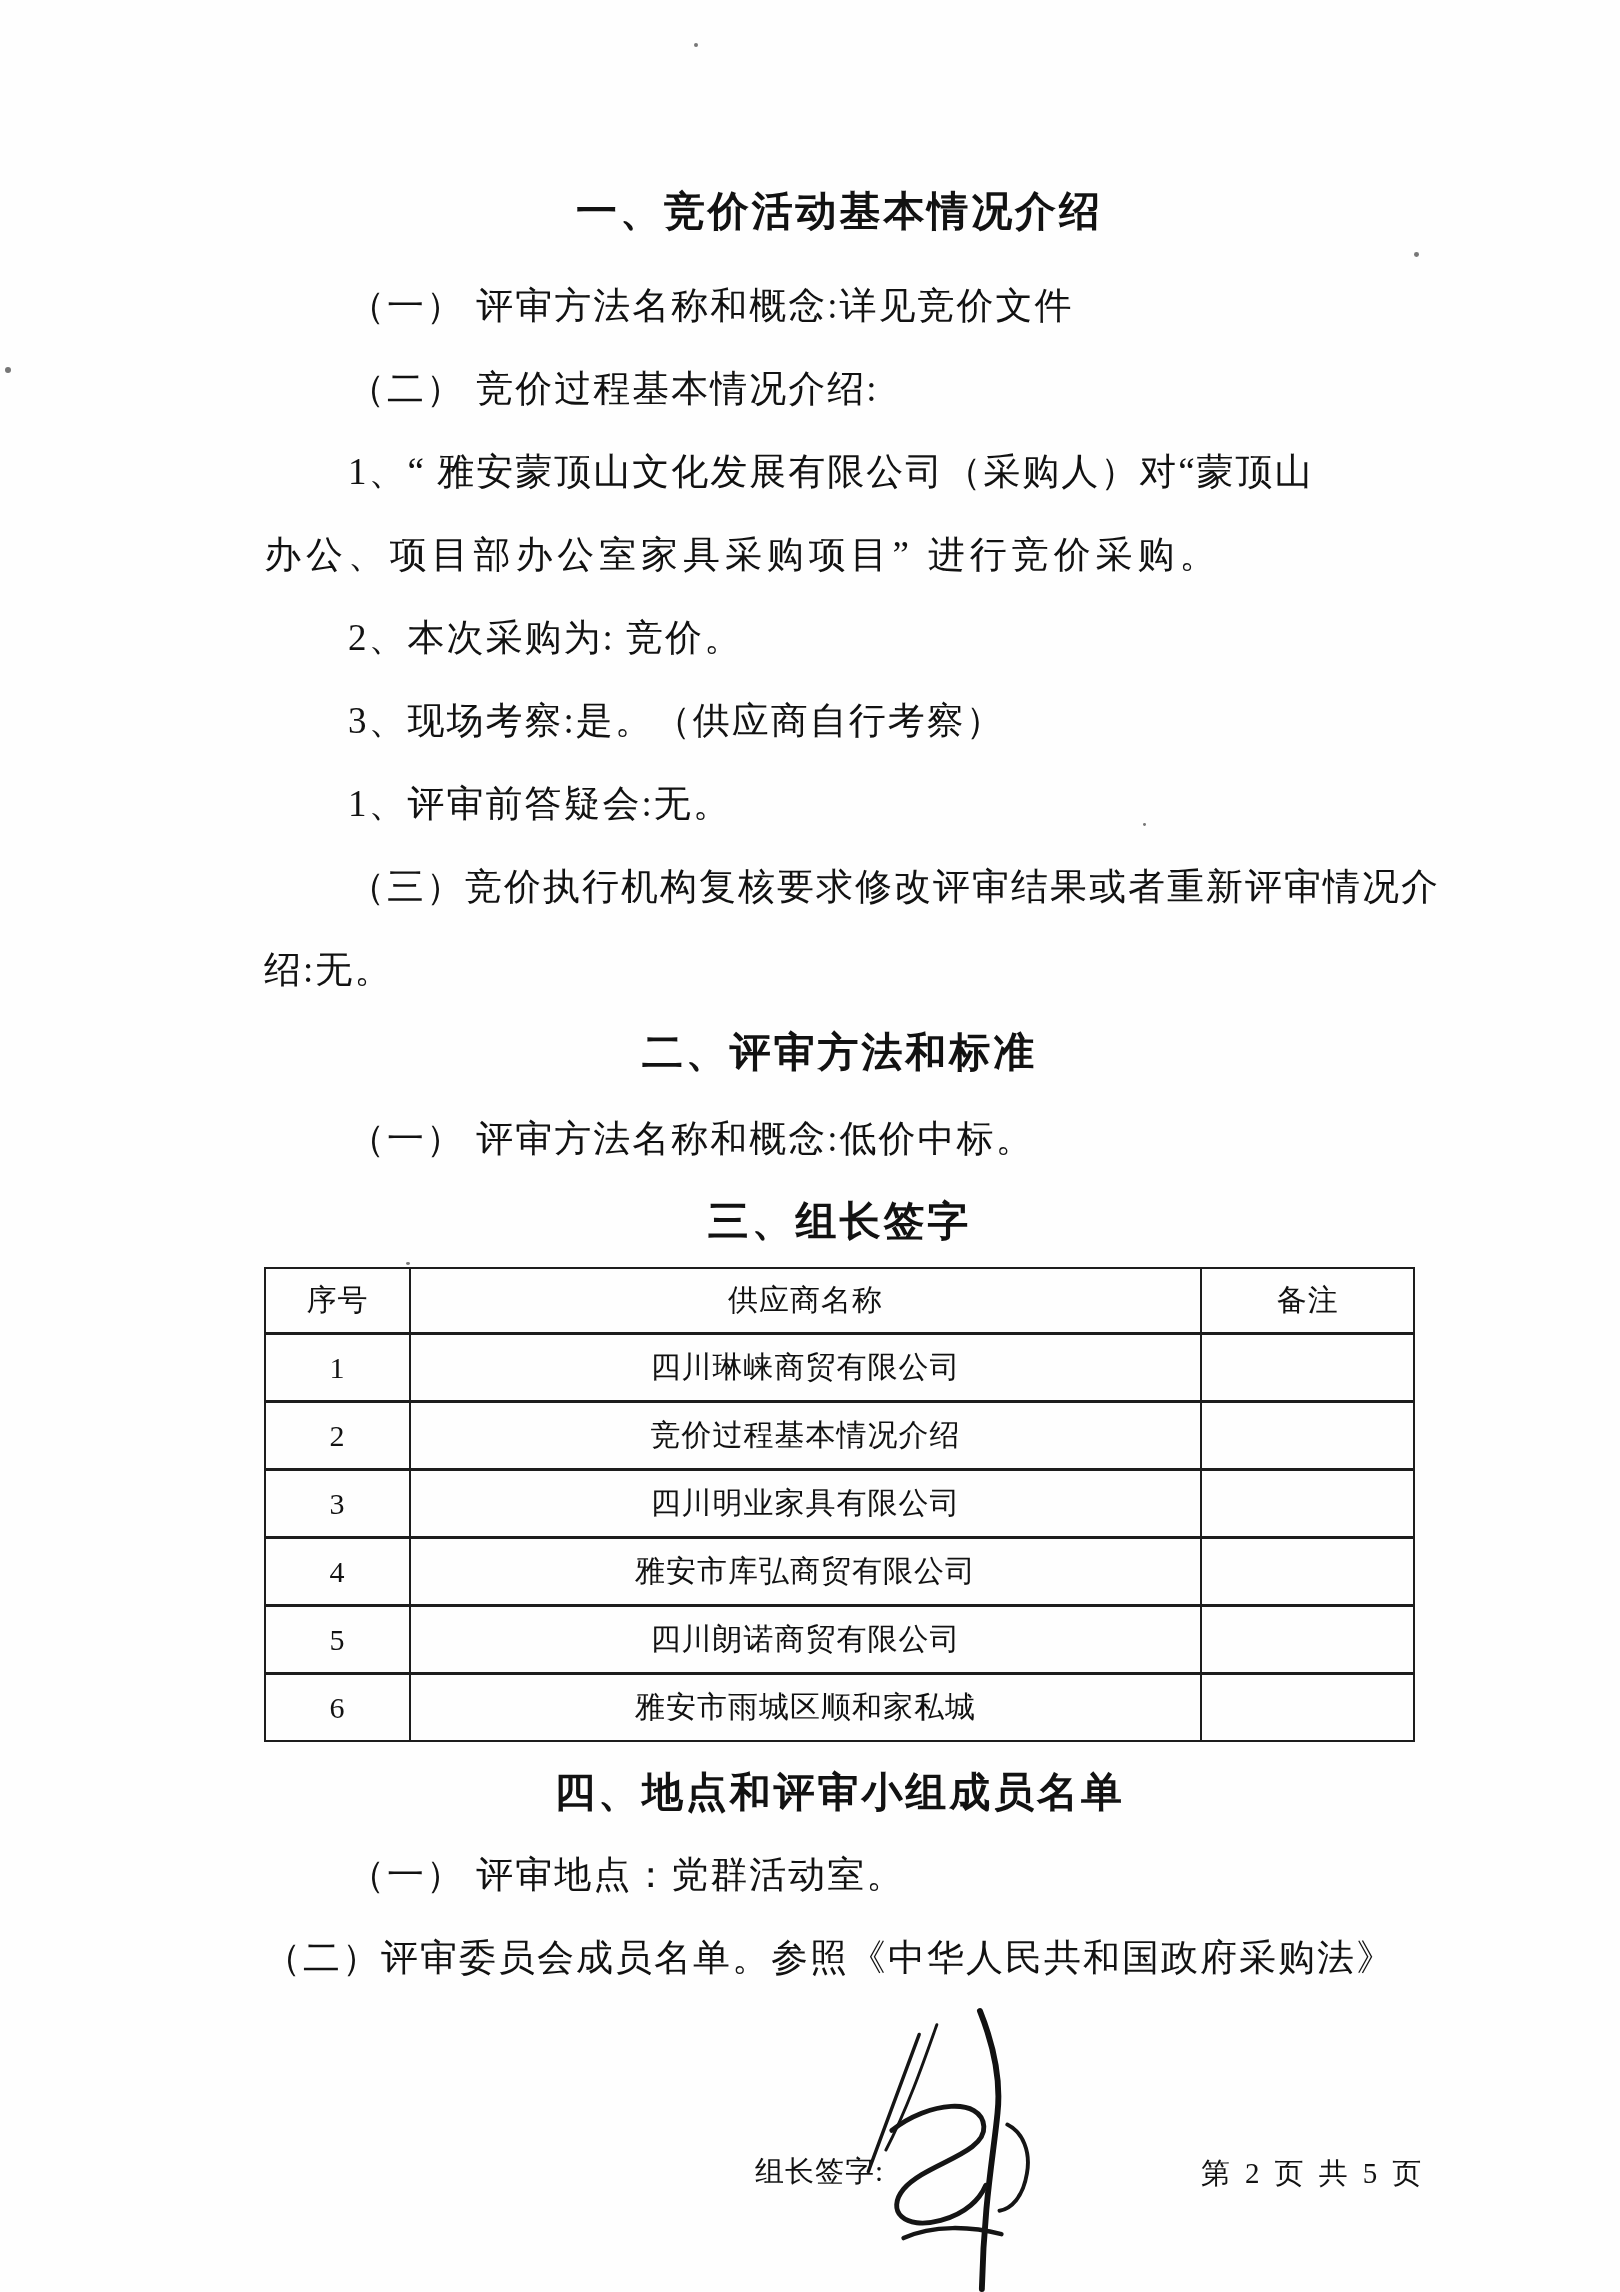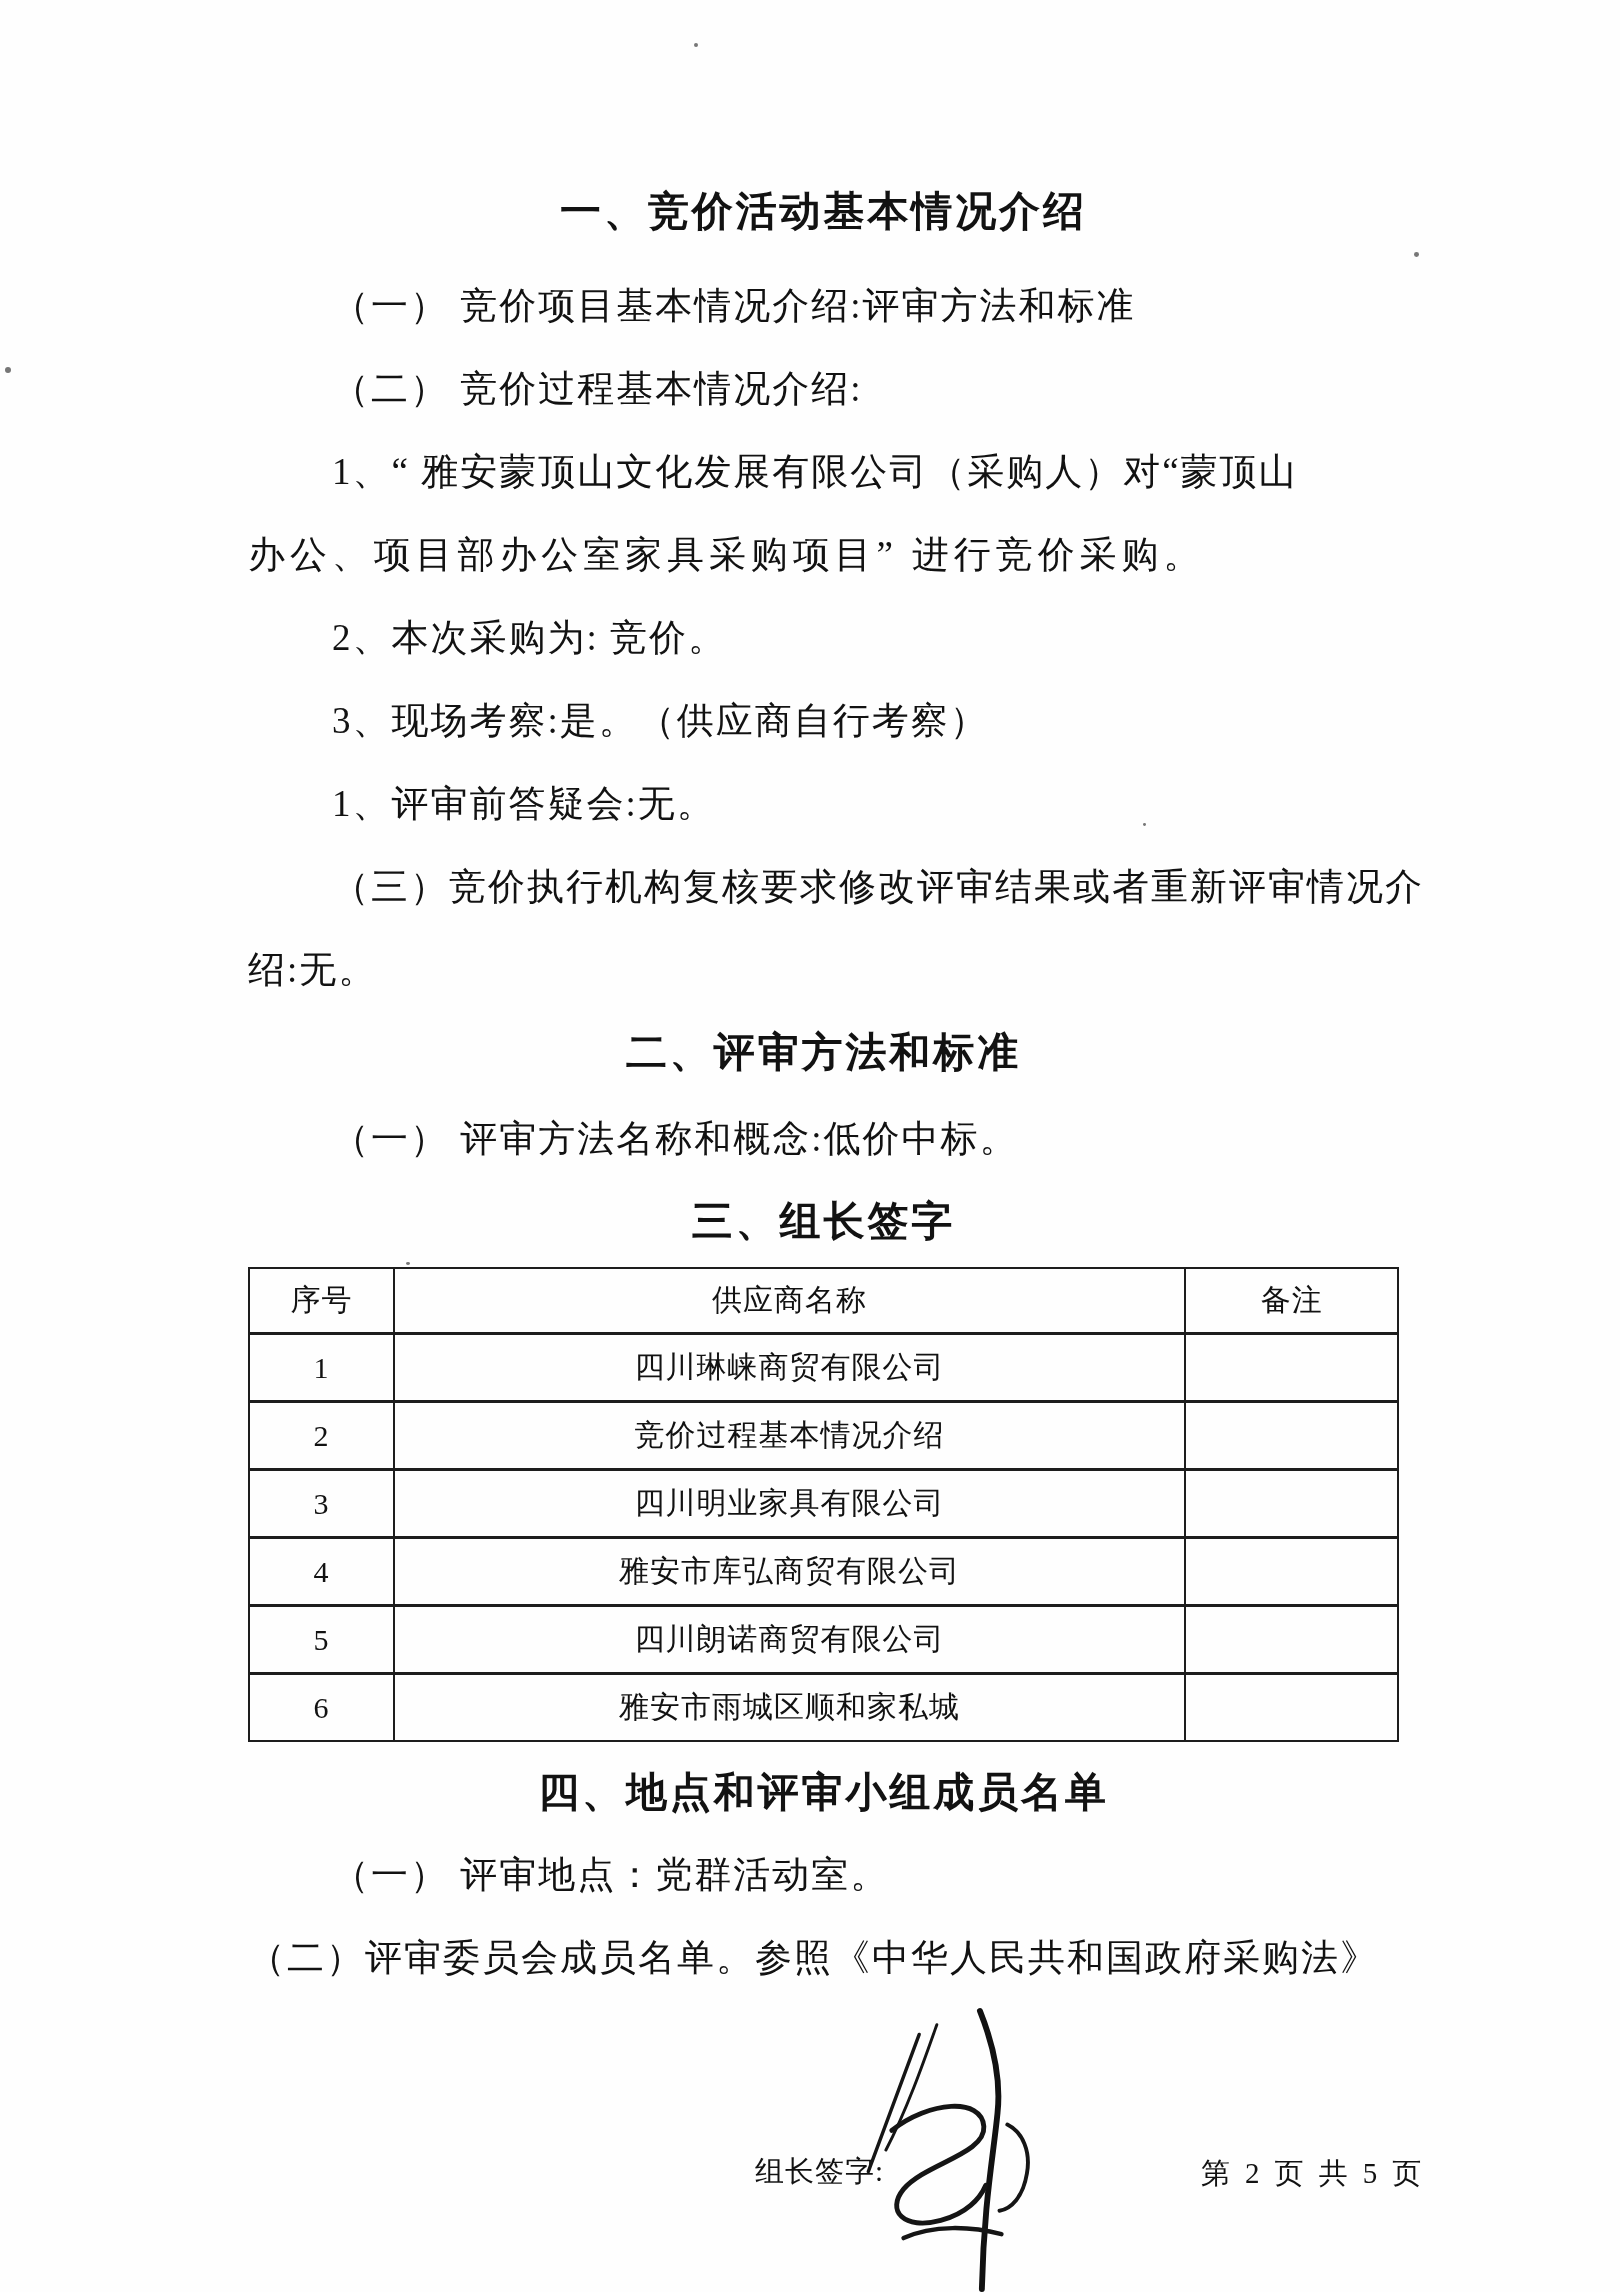--- a/index.html
+++ b/index.html
@@ -7,21 +7,21 @@
     position:relative;
     width:1620px;height:2293px;
     background:#fefefe;
     font-family:"Liberation Serif","DejaVu Serif",serif;
     color:#121212;
     overflow:hidden;
     margin:0 auto;
   }
   .content{
     position:absolute;
-    left:248px;top:188px;width:1151px;
+    left:264px;top:188px;width:1151px;
   }
   .line{
     font-size:37px;
     line-height:47px;
     margin-bottom:36px;
     letter-spacing:2px;
     white-space:nowrap;
   }
   .heading{
     text-align:center;
@@ -79,21 +79,21 @@
 </style>
 </head>
 <body>
 
 <div class="page">
 
   <div class="content">
 
     <div class="line heading doc-title">一、竞价活动基本情况介绍</div>
 
-    <div class="line indent">（一） 竞价项目基本情况介绍:评审方法和标准</div>
+    <div class="line indent">（一） 评审方法名称和概念:详见竞价文件</div>
     <div class="line indent">（二） 竞价过程基本情况介绍:</div>
 
     <div class="line indent">1、“ 雅安蒙顶山文化发展有限公司（采购人）对“蒙顶山</div>
     <div class="line spread">办公、项目部办公室家具采购项目” 进行竞价采购。</div>
 
     <div class="line indent">2、本次采购为: 竞价。</div>
     <div class="line indent">3、现场考察:是。（供应商自行考察）</div>
     <div class="line indent">1、评审前答疑会:无。</div>
 
     <div class="line indent">（三）竞价执行机构复核要求修改评审结果或者重新评审情况介</div>

